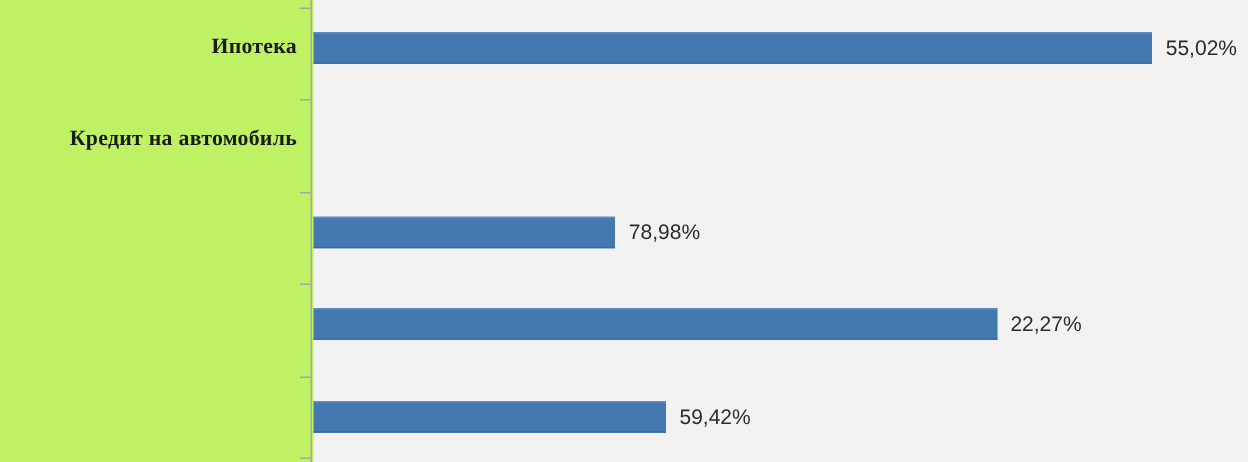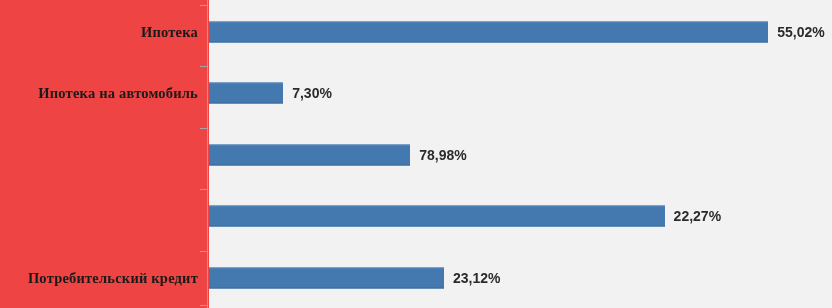--- a/index.html
+++ b/index.html
@@ -5,21 +5,21 @@
   html,body{margin:0;padding:0;}
   body{
     width:832px;height:308px;
     background:#f2f2f2;
     font-family:"Liberation Serif",serif;
     overflow:hidden;
   }
   #chart-root{
     position:relative;
     width:832px;height:308px;
-    background:#ef4444;
+    background:#bef264;
   }
   
   .plot-bg{
     position:absolute;
     left:209px;top:0;
     width:623px;height:308px;
     background:#f2f2f2;
   }
   
   .axis-line{
@@ -66,21 +66,21 @@
     height:21px;
     background:#4479b0;
     border-top:1px solid #5a8bc0;
     border-bottom:1px solid #3a6a9c;
     box-sizing:border-box;
   }
   .bar-value{
     margin-left:9px;
     white-space:nowrap;
     font-family:"Liberation Sans",sans-serif;
-    font-weight:bold;
+    font-weight:normal;
     font-size:14px;
     color:#2b2b2b;
   }
 </style>
 </head>
 <body>
 
 <div id="chart-root">
 
   <div class="plot-bg"></div>
@@ -96,42 +96,37 @@
 
   <div class="row" style="top:1px;">
     <div class="cat-label">Ипотека</div>
     <div class="bar-wrap">
       <div class="bar" style="width: 559.176px; background: rgb(68, 121, 176);"></div>
       <div class="bar-value">55,02%</div>
     </div>
   </div>
 
   <div class="row" style="top:62px;">
-    <div class="cat-label">Ипотека на автомобиль</div>
-    <div class="bar-wrap">
-      <div class="bar" style="width: 74.1909px; background: rgb(68, 121, 176);"></div>
-      <div class="bar-value">7,30%</div>
-    </div>
+    <div class="cat-label">Кредит на автомобиль</div>
   </div>
 
   <div class="row" style="top:124px;">
     <div class="bar-wrap">
       <div class="bar" style="width: 201.23px; background: rgb(68, 121, 176);"></div>
       <div class="bar-value">78,98%</div>
     </div>
   </div>
 
   <div class="row" style="top:185px;">
     <div class="bar-wrap">
       <div class="bar" style="width: 455.613px; background: rgb(68, 121, 176);"></div>
       <div class="bar-value">22,27%</div>
     </div>
   </div>
 
   <div class="row" style="top:247px;">
-    <div class="cat-label">Потребительский кредит</div>
     <div class="bar-wrap">
       <div class="bar" style="width: 234.972px; background: rgb(68, 121, 176);"></div>
-      <div class="bar-value">23,12%</div>
+      <div class="bar-value">59,42%</div>
     </div>
   </div>
 
 </div>
 
 </body></html>

